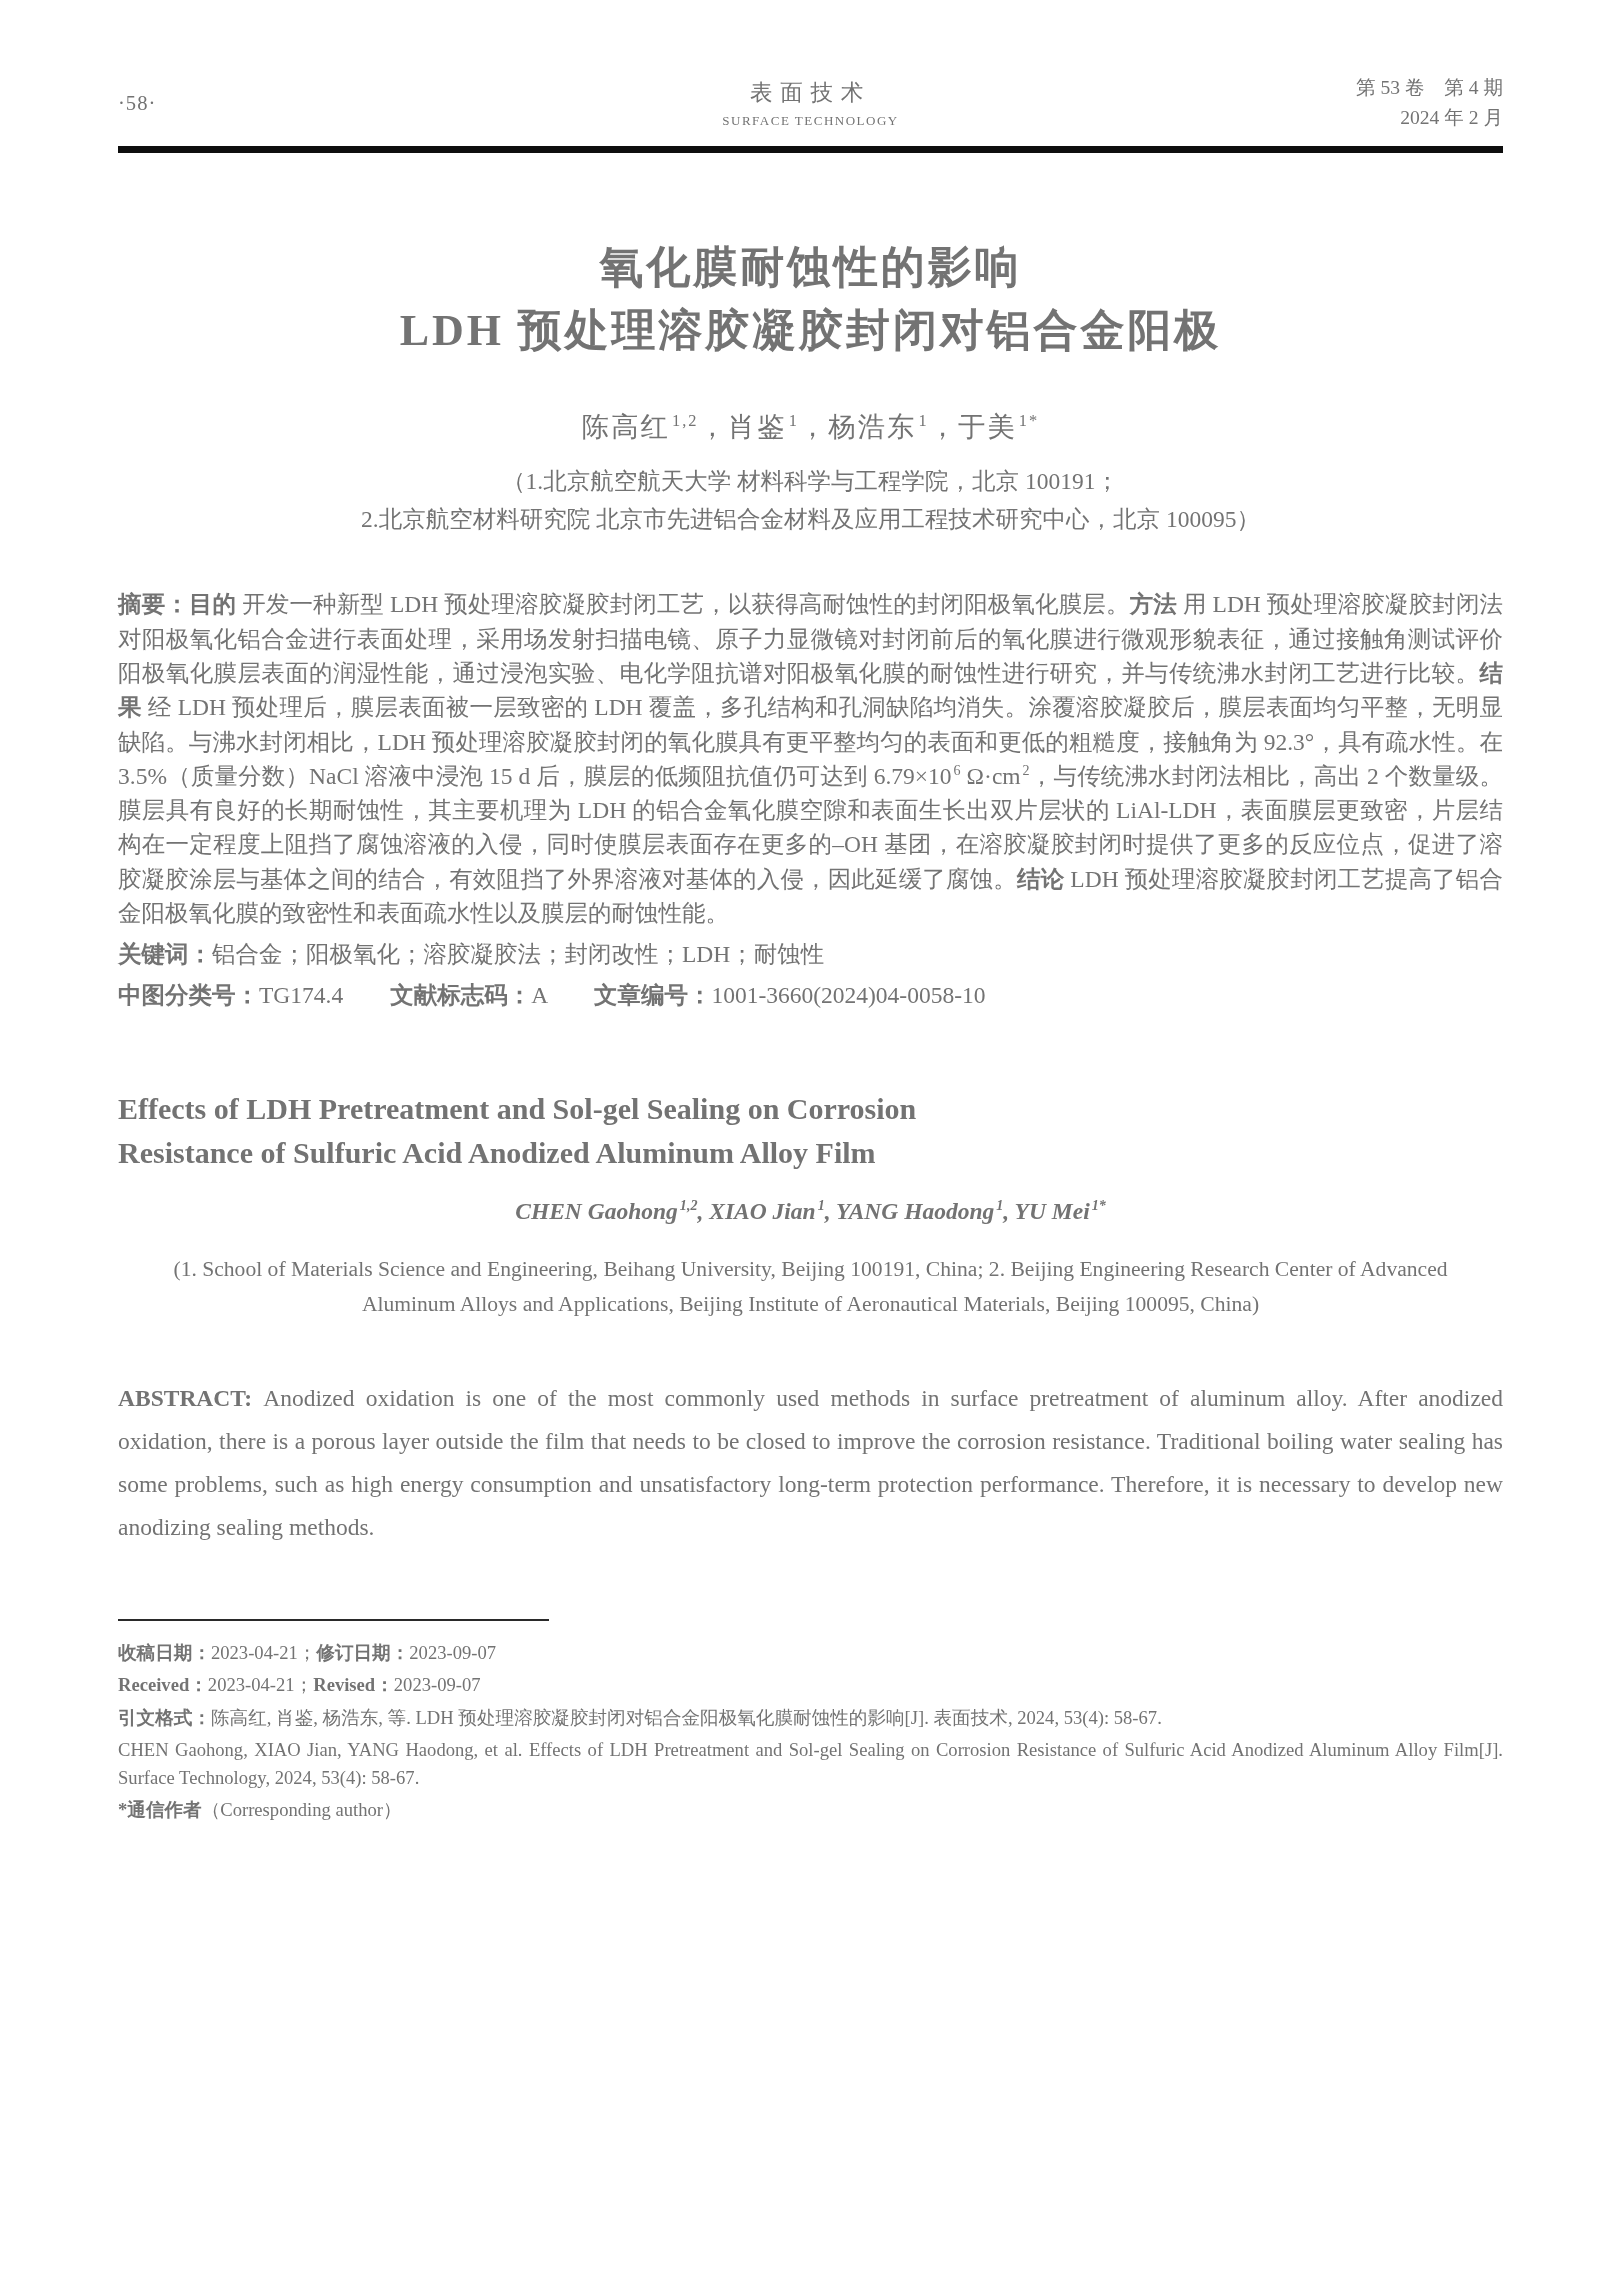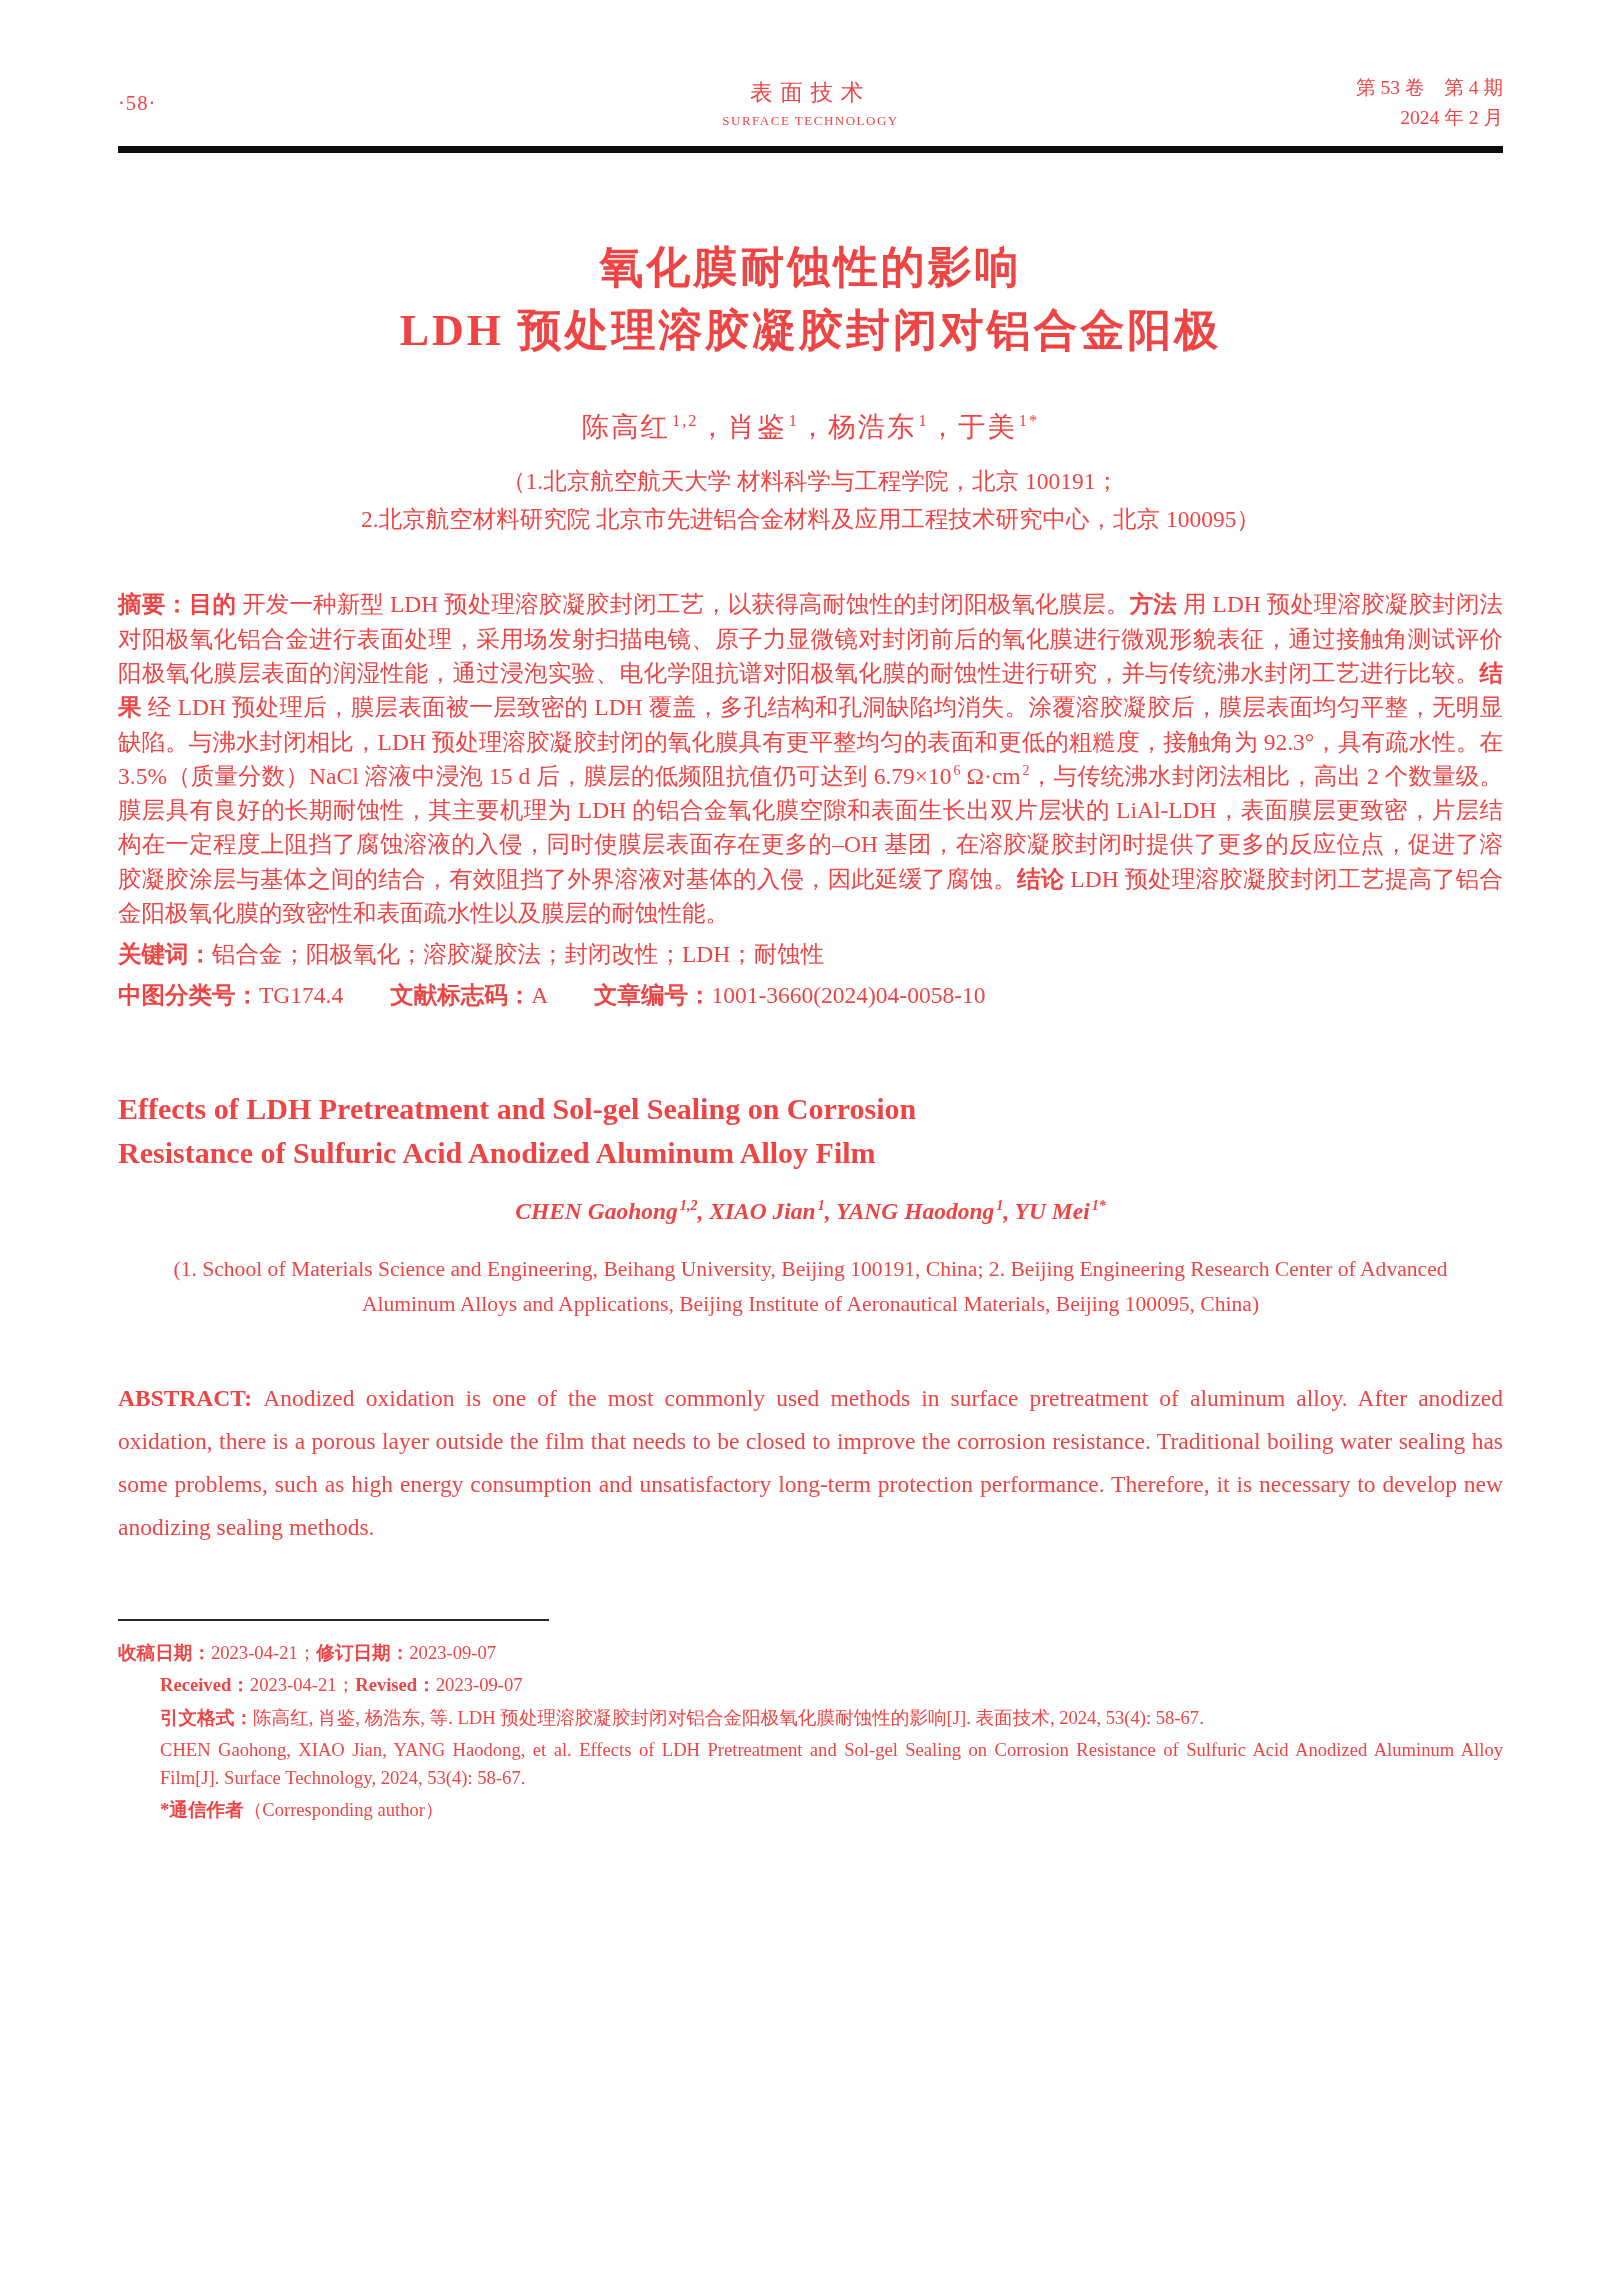--- a/index.html
+++ b/index.html
@@ -5,21 +5,21 @@
   * { margin: 0; padding: 0; box-sizing: border-box; }
   html, body { background: #ffffff; }
   body { font-family: "Liberation Serif", "DejaVu Serif", serif; }
 
   .page {
     position: relative;
     width: 1621px;
     height: 2293px;
     margin: 0 auto;
     background: #ffffff;
-    color: #ef4444;
+    color: #737373;
     padding: 73px 118px 0 118px;
     overflow: hidden;
   }
 
   
   .header-row {
     display: grid;
     grid-template-columns: 1fr auto 1fr;
     align-items: center;
   }
@@ -105,21 +105,21 @@
     width: 431px;
     height: 2px;
     background: #2a2a2a;
     margin-bottom: 17.6px;
   }
   .footer-line {
     font-size: 18.6px;
     line-height: 1.48;
     text-align: justify;
   }
-  .footer-line + .footer-line { margin-top: 4.9px; margin-left: 42px; }
+  .footer-line + .footer-line { margin-top: 4.9px; }
 
   b { font-weight: 700; }
 </style>
 </head>
 <body>
 
 <div class="page">
 
   <header class="page-header">
     <div class="header-row">

